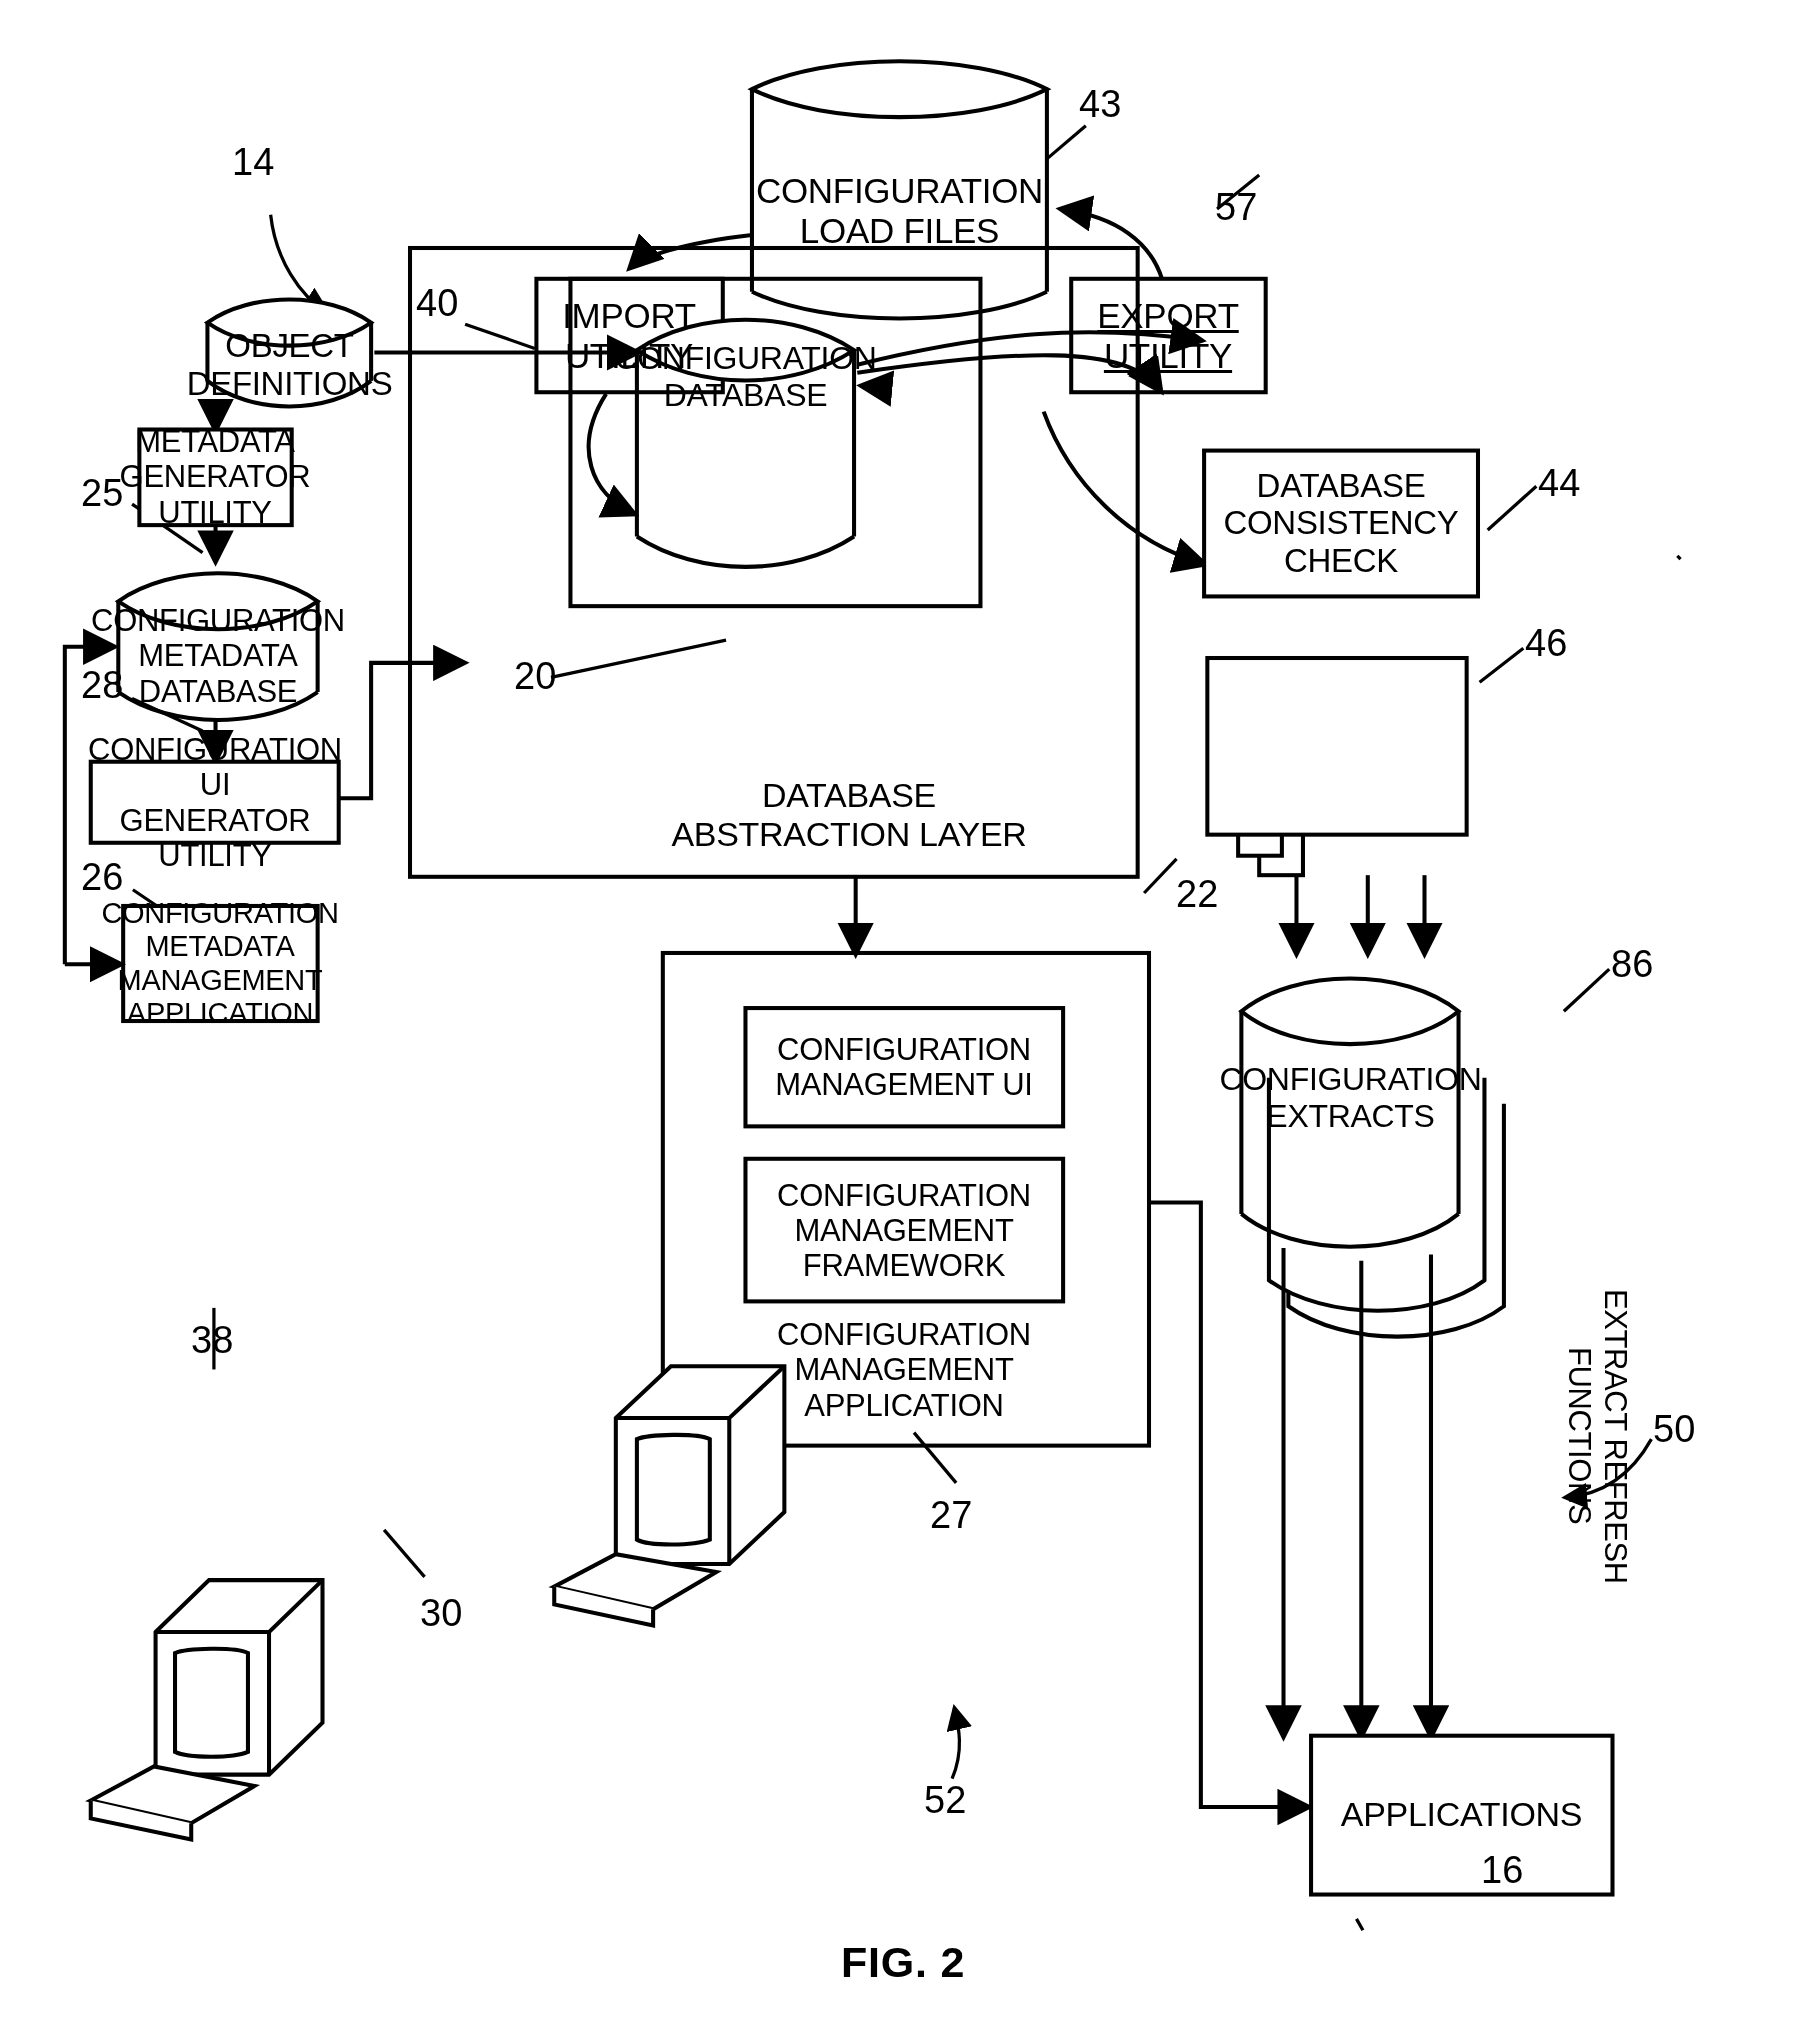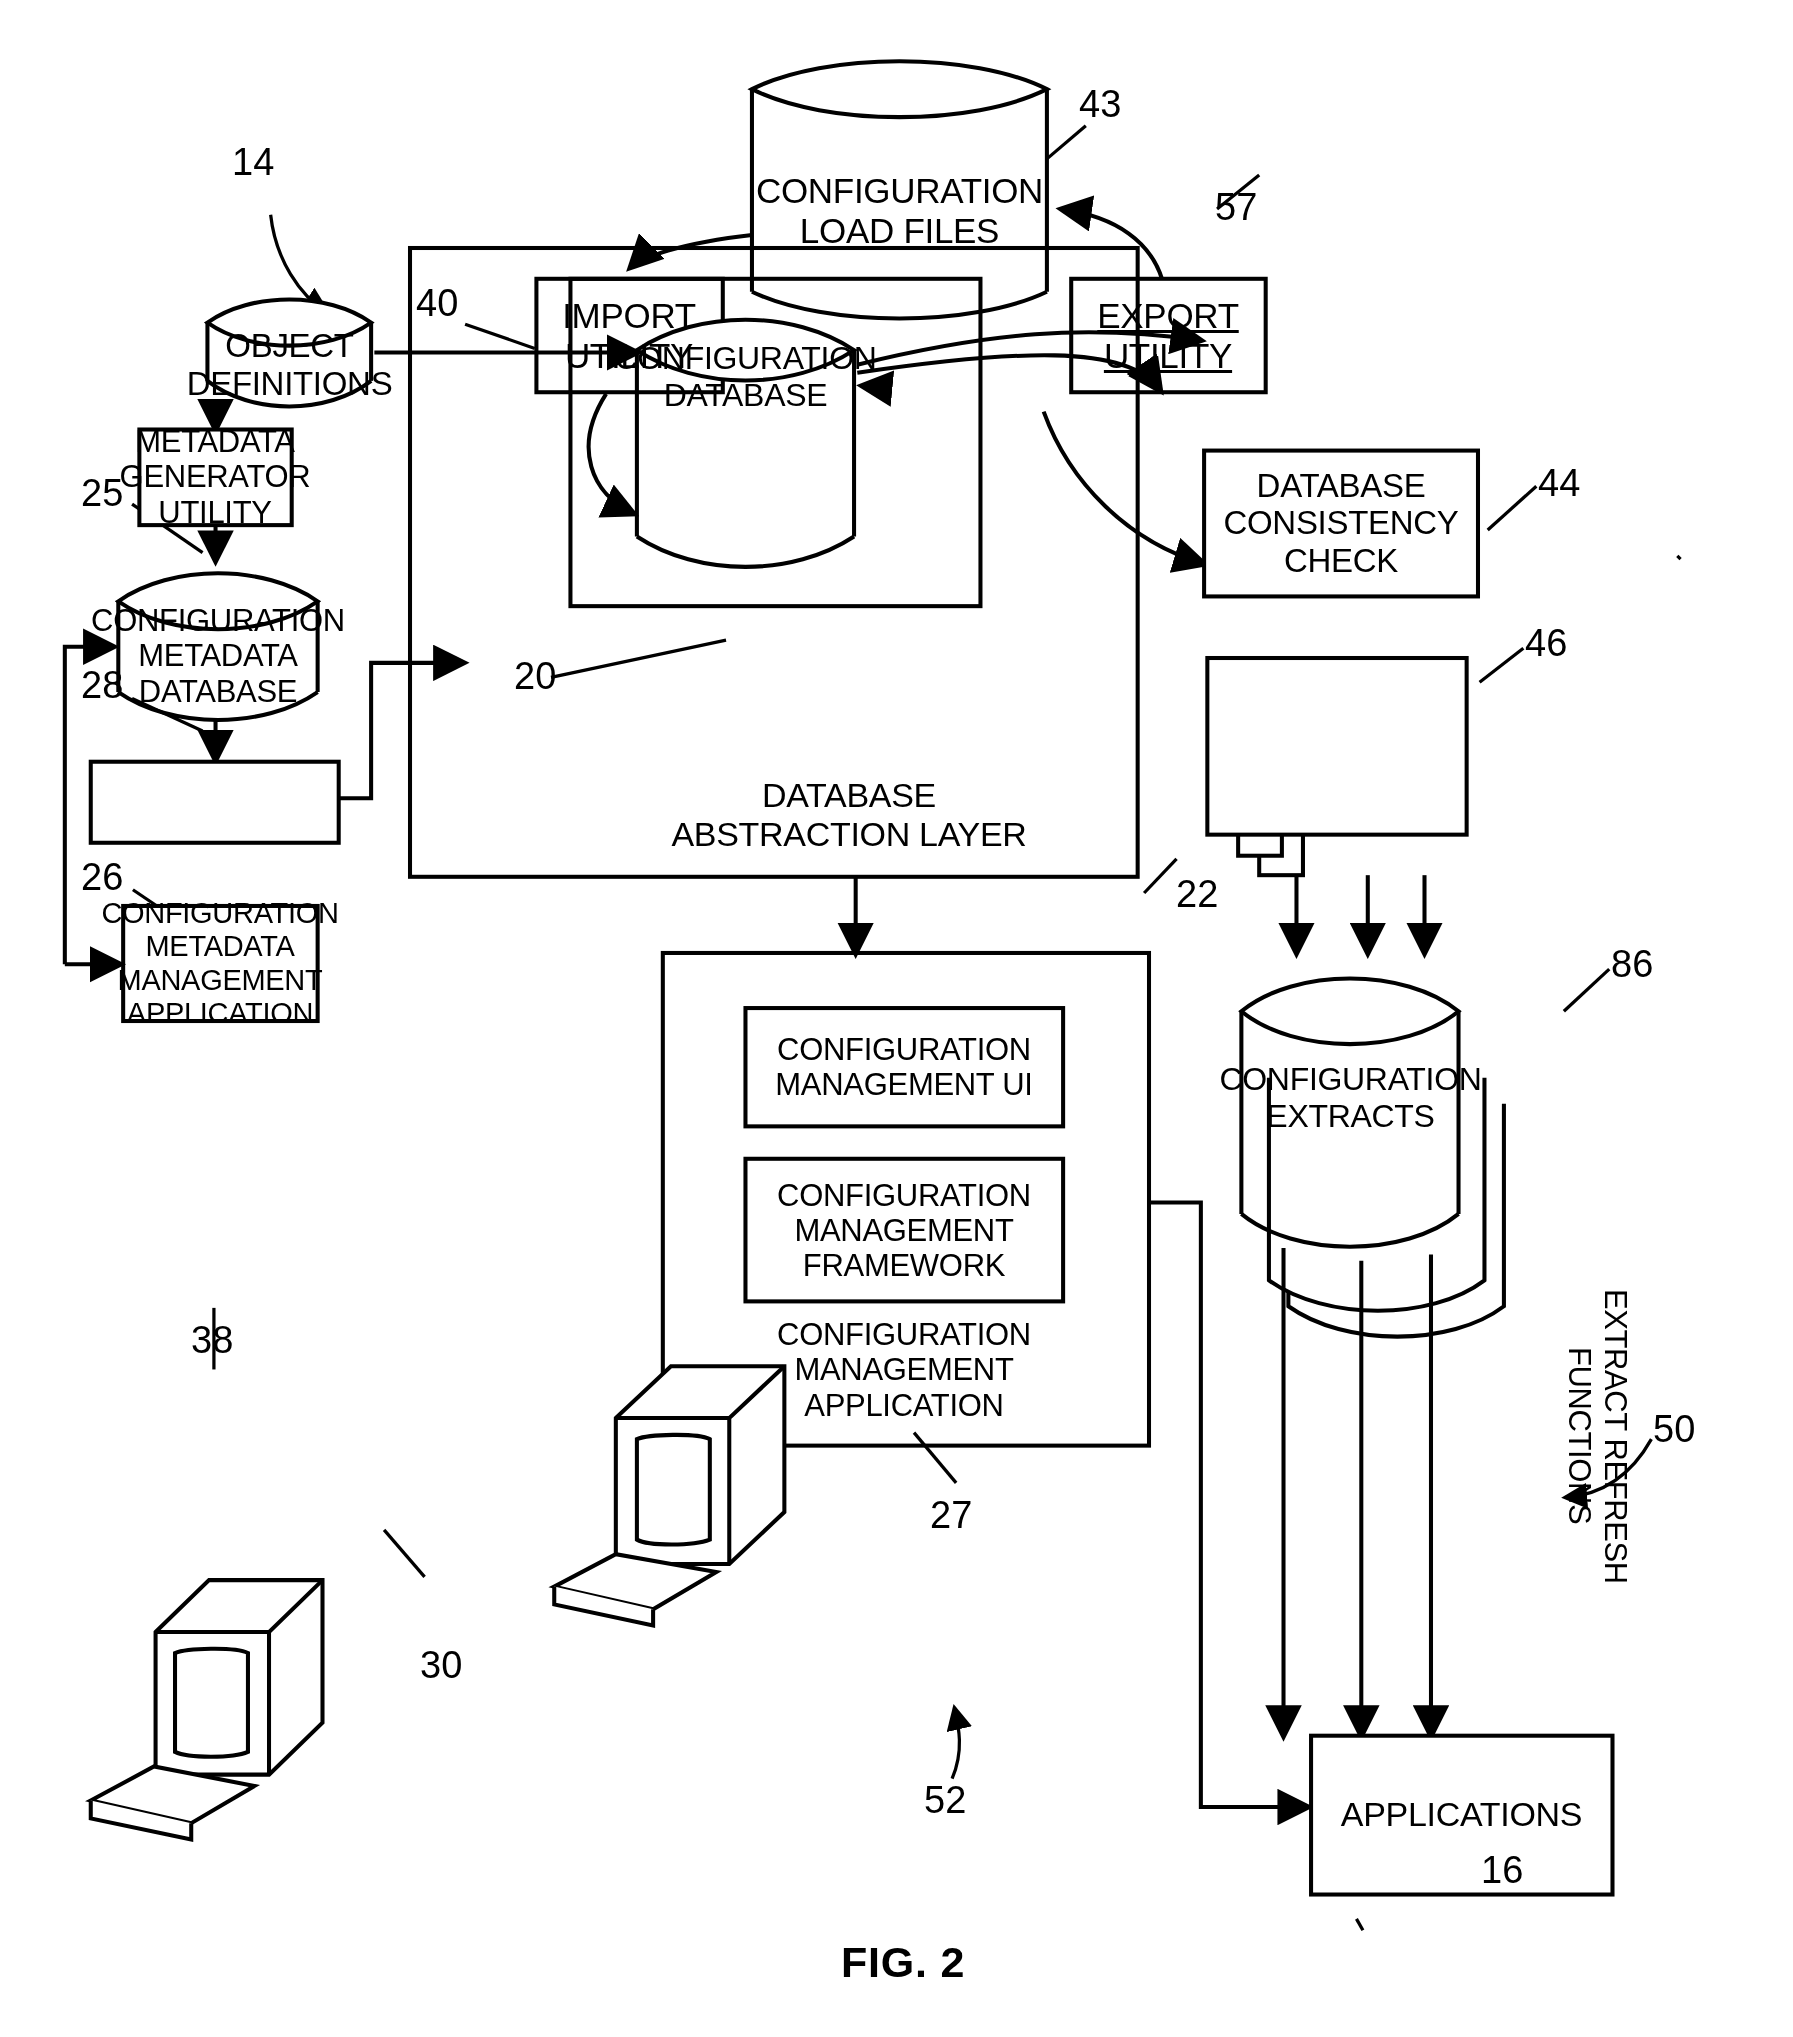--- a/index.html
+++ b/index.html
@@ -274,21 +274,21 @@
   <div class="refnum" style="left:81px; top:472px;">25</div>
   <div class="refnum" style="left:81px; top:664px;">28</div>
   <div class="refnum" style="left:81px; top:856px;">26</div>
   <div class="refnum" style="left:514px; top:655px;">20</div>
   <div class="refnum" style="left:1176px; top:873px;">22</div>
   <div class="refnum" style="left:1538px; top:462px;">44</div>
   <div class="refnum" style="left:1525px; top:622px;">46</div>
   <div class="refnum" style="left:1611px; top:943px;">86</div>
   <div class="refnum" style="left:930px; top:1494px;">27</div>
   <div class="refnum" style="left:191px; top:1319px;">38</div>
-  <div class="refnum" style="left:420px; top:1644px;">30</div>
+  <div class="refnum" style="left:420px; top:1592px;">30</div>
   <div class="refnum" style="left:1653px; top:1408px;">50</div>
   <div class="refnum" style="left:924px; top:1779px;">52</div>
   <div class="refnum" style="left:1481px; top:1849px;">16</div>
 
   <div class="boxlabel" style="left:736px; top:162px; width:327px; height:97px; font-size:35px;">CONFIGURATION
 LOAD FILES</div>
 
   <div class="boxlabel" style="left:536px; top:279px; width:186px; height:113px; font-size:35px;">IMPORT
 UTILITY</div>
 
@@ -299,20 +299,22 @@
 DEFINITIONS</div>
 
   <div class="boxlabel" style="left:139px; top:429px; width:152px; height:96px; font-size:31px;">METADATA
 GENERATOR
 UTILITY</div>
 
   <div class="boxlabel" style="left:107px; top:601px; width:222px; height:110px; font-size:31px;">CONFIGURATION
 METADATA
 DATABASE</div>
 
+  <div class="boxlabel" style="left:91px; top:762px; width:248px; height:81px; font-size:31px;">CONFIGURATION UI
+GENERATOR UTILITY</div>
 
   <div class="boxlabel" style="left:123px; top:906px; width:194px; height:115px; font-size:29px;">CONFIGURATION
 METADATA
 MANAGEMENT
 APPLICATION</div>
 
   <div class="boxlabel" style="left:637px; top:332px; width:217px; height:89px; font-size:32px;">CONFIGURATION
 DATABASE</div>
 
   <div class="boxlabel" style="left:671px; top:770px; width:356px; height:89px; font-size:34px;">DATABASE

